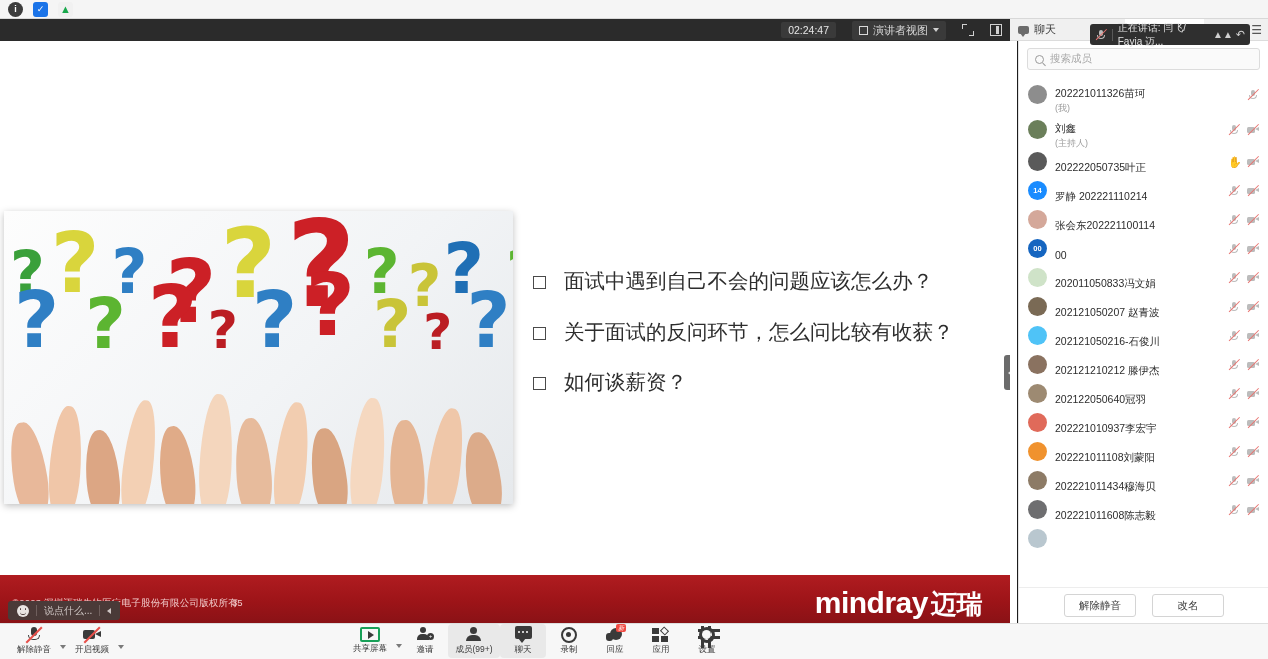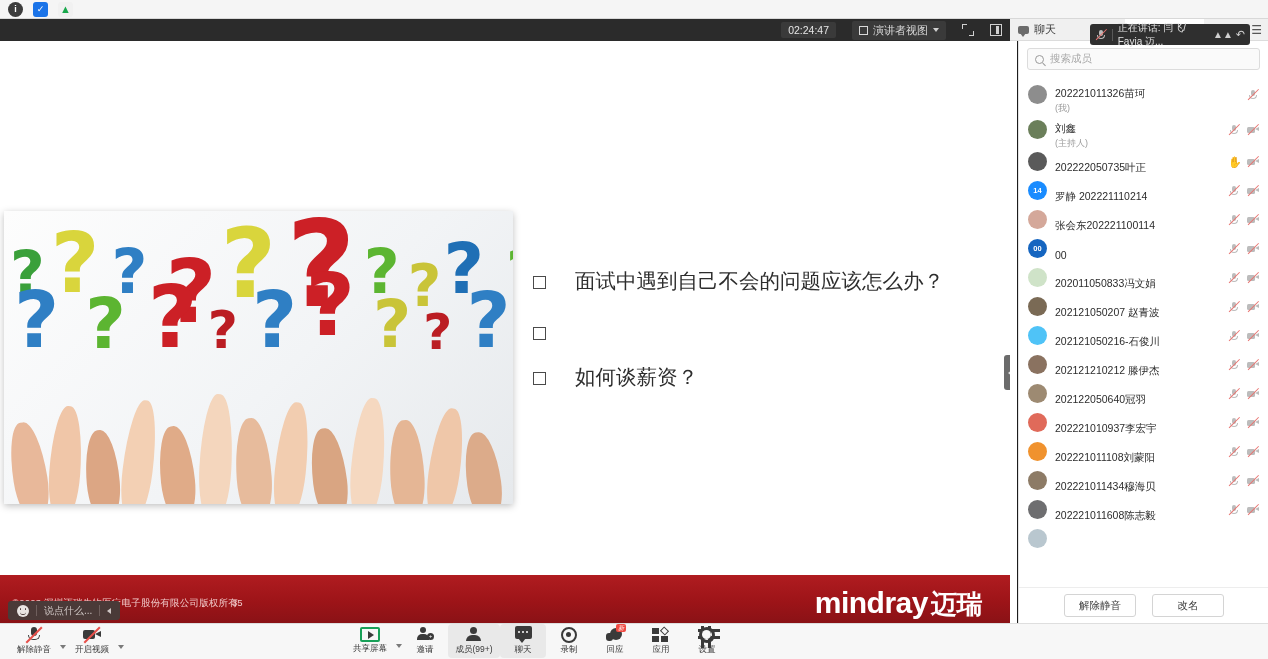--- a/index.html
+++ b/index.html
@@ -84,21 +84,21 @@
     background:linear-gradient(135deg,#fdfdfd 0%,#f2f4f6 55%,#e6e9ec 100%);
     box-shadow:0 2px 7px rgba(0,0,0,.25); overflow:hidden;
   }
   .qm-row{ position:absolute; display:flex; align-items:flex-end; }
   .qm{ font-weight:bold; line-height:.8; font-family:"DejaVu Sans", sans-serif; }
   .hands{ position:absolute; left:0; bottom:0; width:509px; height:140px; overflow:hidden;}
   .hand{ position:absolute; bottom:-14px; border-radius:46% 46% 38% 38% / 60% 60% 40% 40%; }
 
   
   .bullets{ position:absolute; left:533px; top:228px; width:450px; }
-  .bullet{ display:flex; align-items:flex-start; gap:29px; margin-bottom:25px; }
+  .bullet{ display:flex; align-items:flex-start; gap:18px; margin-bottom:25px; }
   .bullet .sq{ width:13px; height:13px; border:1.7px solid #4a4a4a; margin-top:7px; flex:none;}
   .bullet .txt{ font-size:20.5px; color:#2d2d2d; line-height:1.25; font-family:"DejaVu Sans", sans-serif;}
 
   
   .comment-pill{
     position:absolute; left:8px; top:560px; height:19px; display:flex; align-items:center;
     background:#4a3a38; border-radius:3px; color:#cfc6c4; font-size:10px; padding:0 2px;
   }
   .comment-pill .seg{ padding:0 7px; display:flex; align-items:center; height:19px;}
   .comment-pill .divider{ width:1px; height:11px; background:#6f5f5d; }
@@ -330,20 +330,21 @@
         </div>
       </div>
 
       <div class="bullets">
         <div class="bullet">
           <span class="sq"></span>
           <span class="txt">面试中遇到自己不会的问题应该怎么办？</span>
         </div>
         <div class="bullet">
           <span class="sq"></span>
+          <span class="txt">关于面试的反问环节，怎么问比较有收获？</span>
         </div>
         <div class="bullet">
           <span class="sq"></span>
           <span class="txt">如何谈薪资？</span>
         </div>
       </div>
 
       <div class="slide-footer">
         <div class="copyright">©2023 深圳迈瑞生物医疗电子股份有限公司版权所有</div>
         <div class="pageno">35</div>

